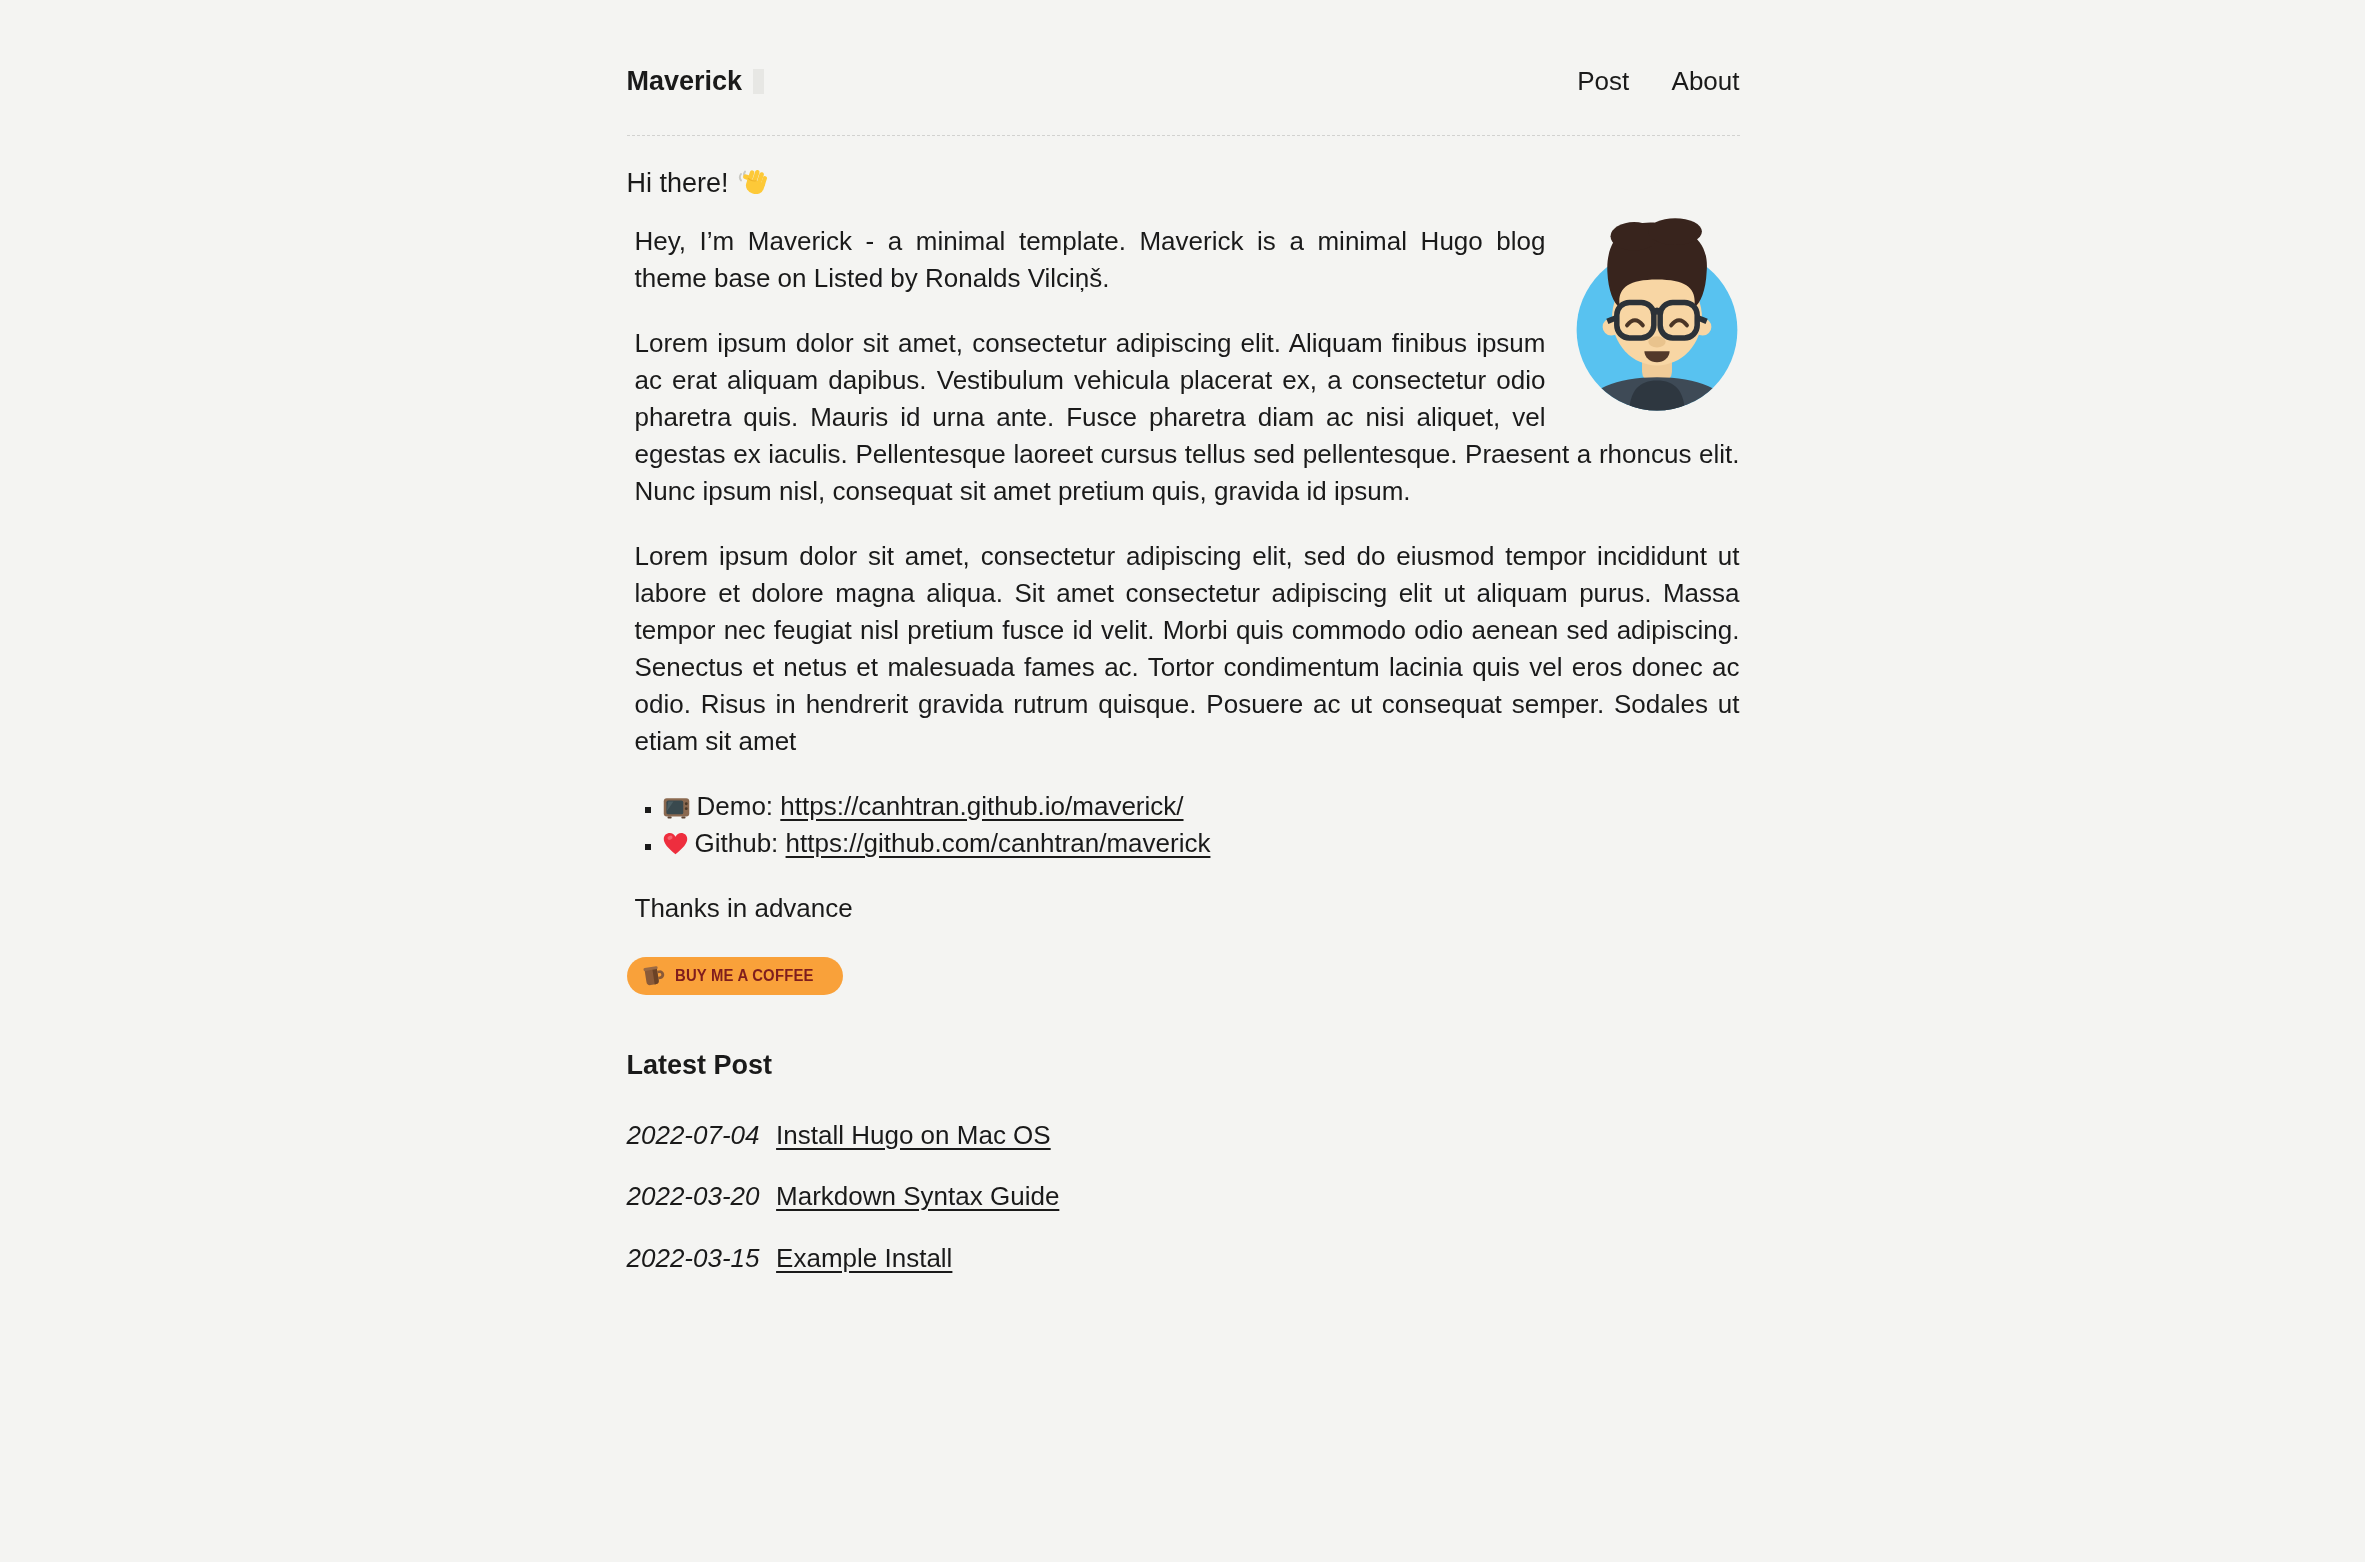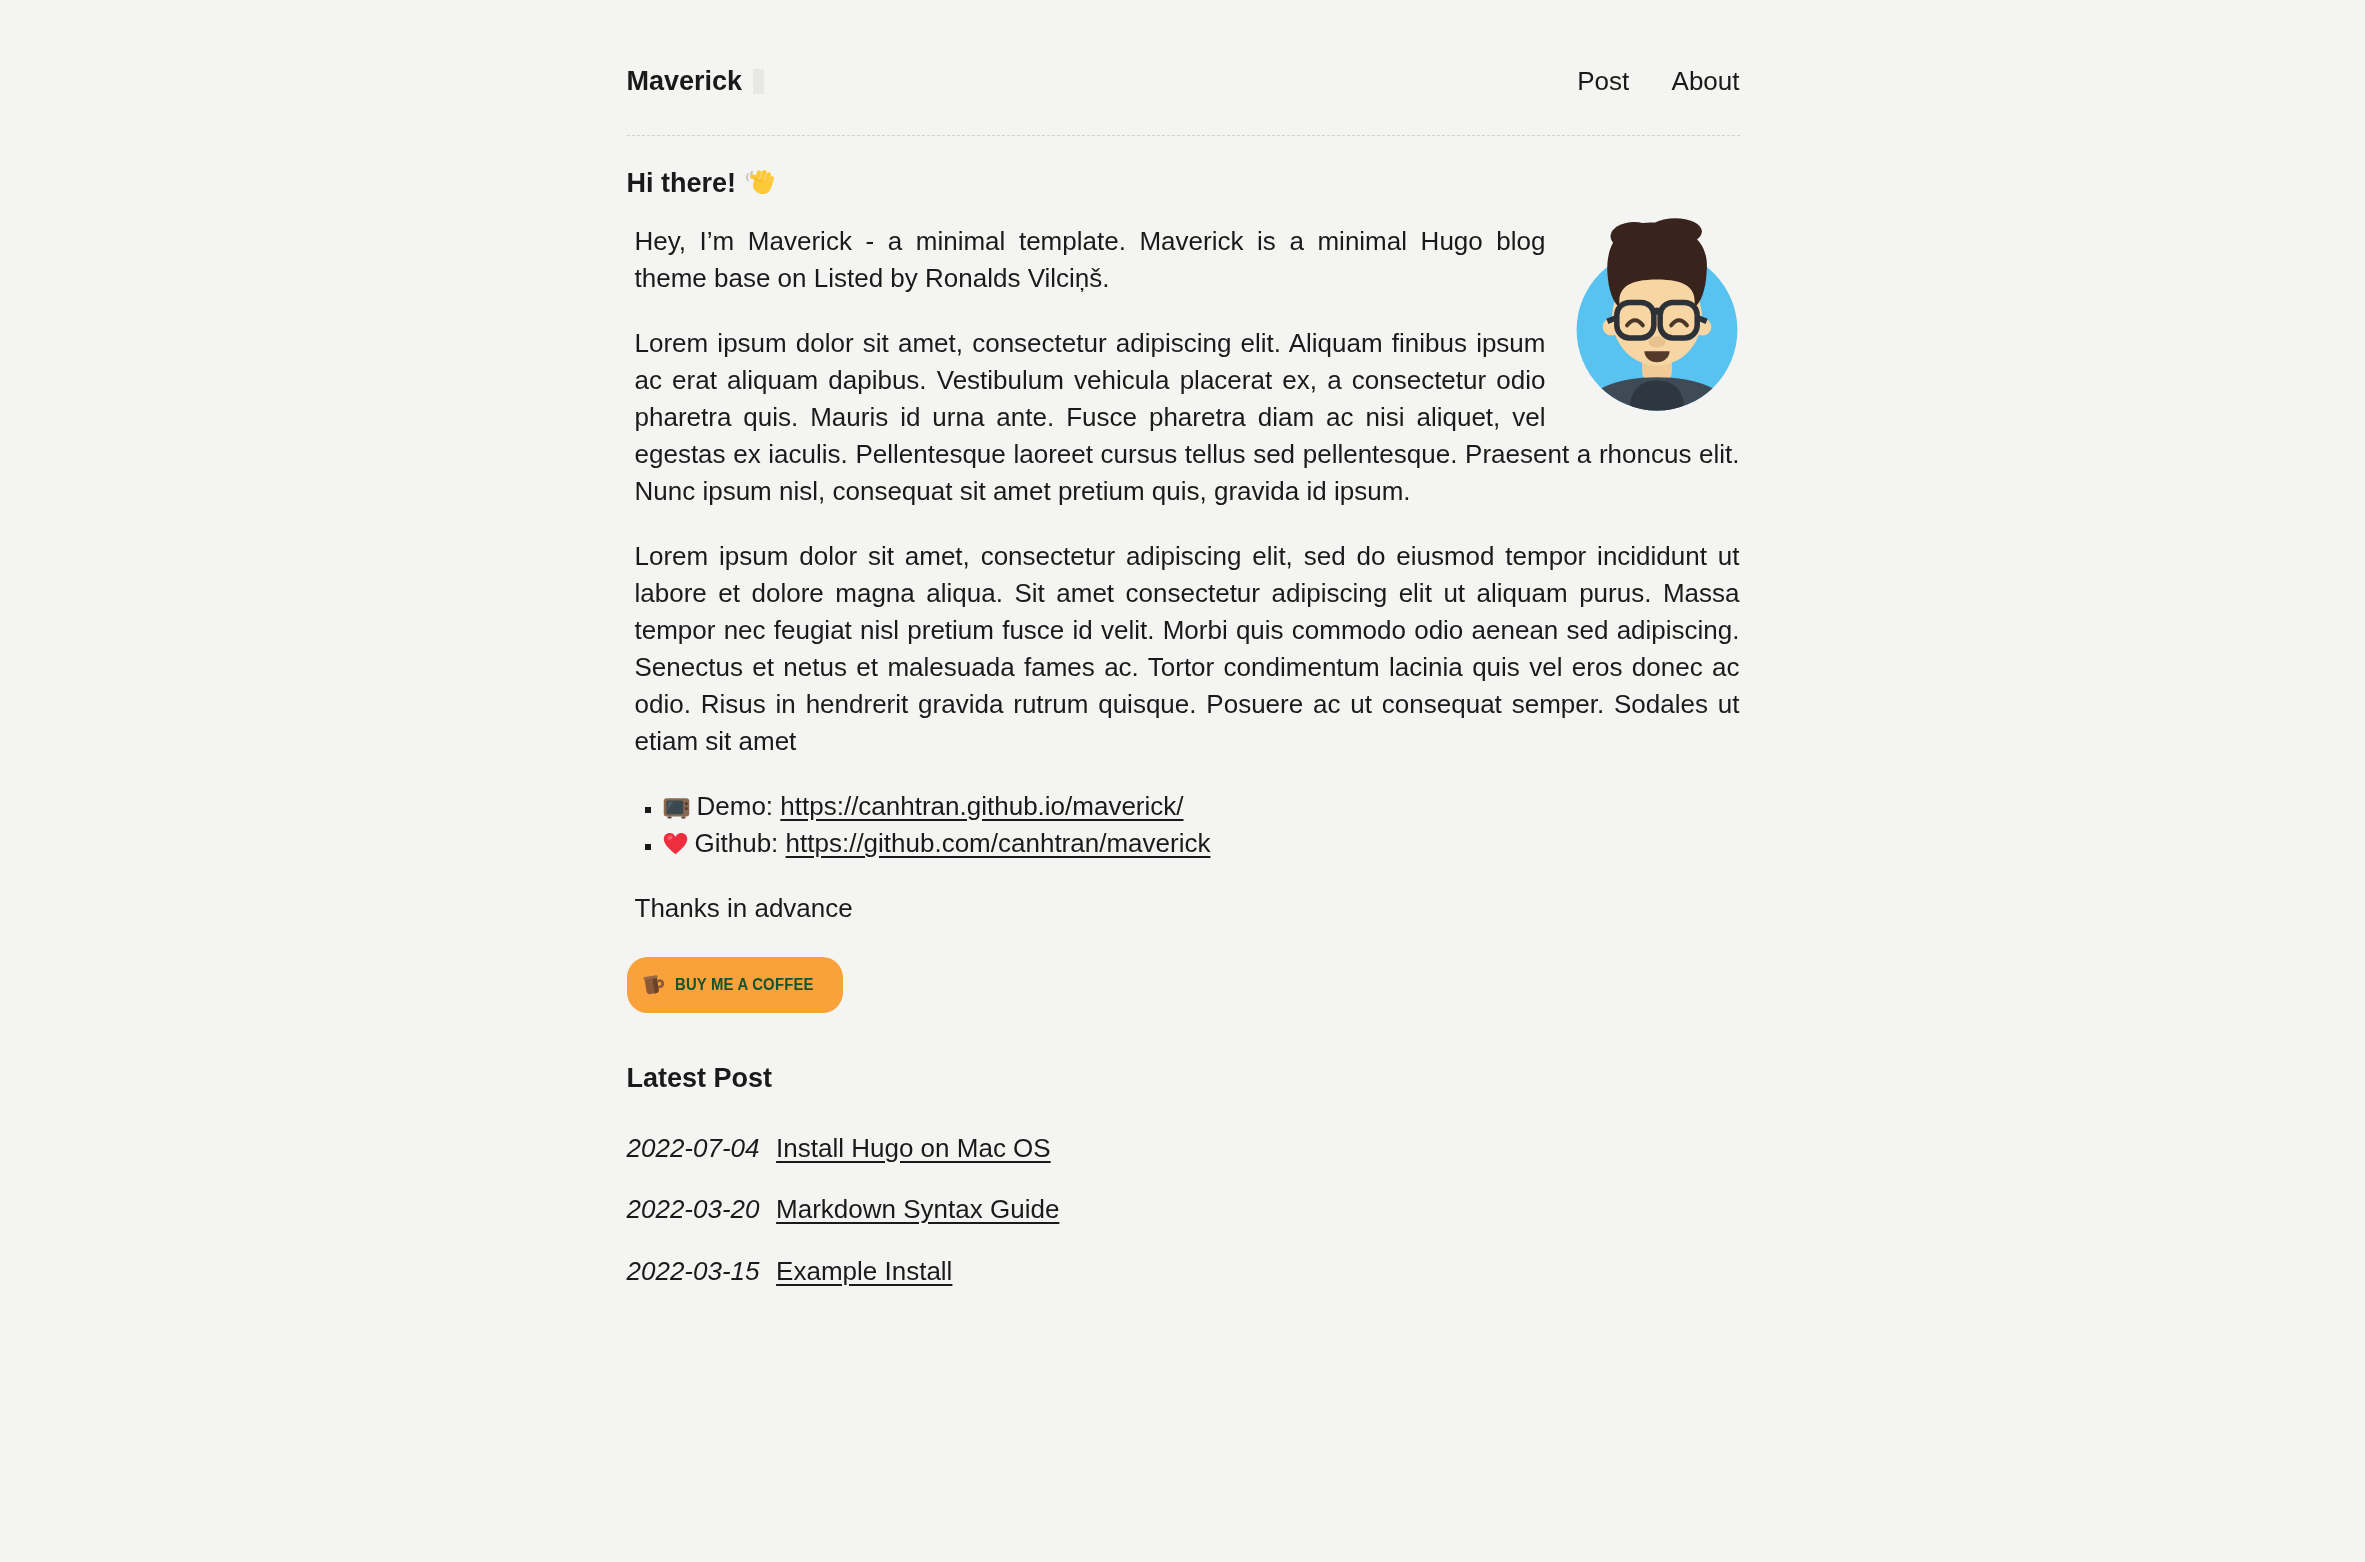--- a/index.html
+++ b/index.html
@@ -43,21 +43,21 @@
   }
   nav.main-nav a {
     color: #1a1a1a;
     text-decoration: none;
     font-size: 26px;
     margin-left: 35px;
   }
   
   h1.intro-heading {
     font-size: 27px;
-    font-weight: 700;
+    font-weight: 400;
     margin: 28px 0 20.5px 0;
     line-height: 38px;
   }
   h1.intro-heading .wave { vertical-align: -6.3px; margin-left: 8px; }
   p.body-text {
     margin: 0 0 28px 8px;
     text-align: justify;
   }
   .avatar {
     float: right;
@@ -72,26 +72,26 @@
     list-style-type: square;
   }
   ul.resource-list li { margin: 0.8px 0; }
   ul.resource-list li::marker { color: #1a1a1a; font-size: 19px; }
   .inline-icon { vertical-align: -4px; margin-right: 7px; }
   a.text-link { color: #1a1a1a; text-decoration: underline; text-underline-offset: 4px; }
   
   a.bmc-button {
     display: inline-flex;
     align-items: center;
-    height: 56px;
+    height: 38px;
     margin-top: 1.6px;
     padding: 0 19px 0 12.6px;
     background: #f9a13a;
     border-radius: 20.5px;
-    color: #14532d;
+    color: #7f1d1d;
     text-decoration: none;
   }
   a.bmc-button .bmc-label {
     display: inline-block;
     font-size: 16px;
     font-weight: 700;
     letter-spacing: 0.2px;
     transform: scaleX(0.93);
     transform-origin: left center;
     white-space: nowrap;

